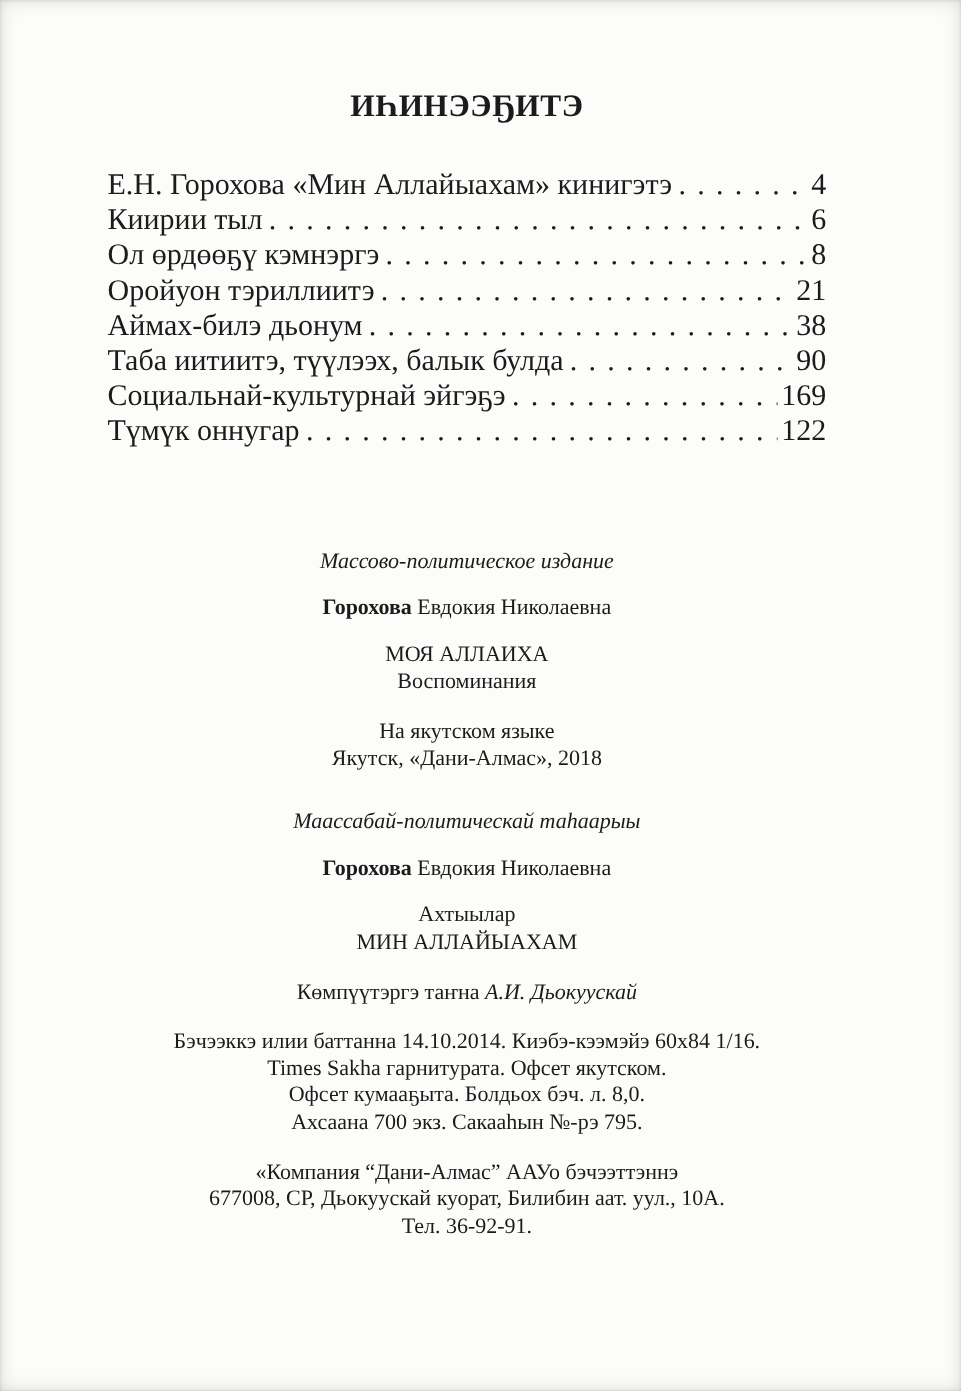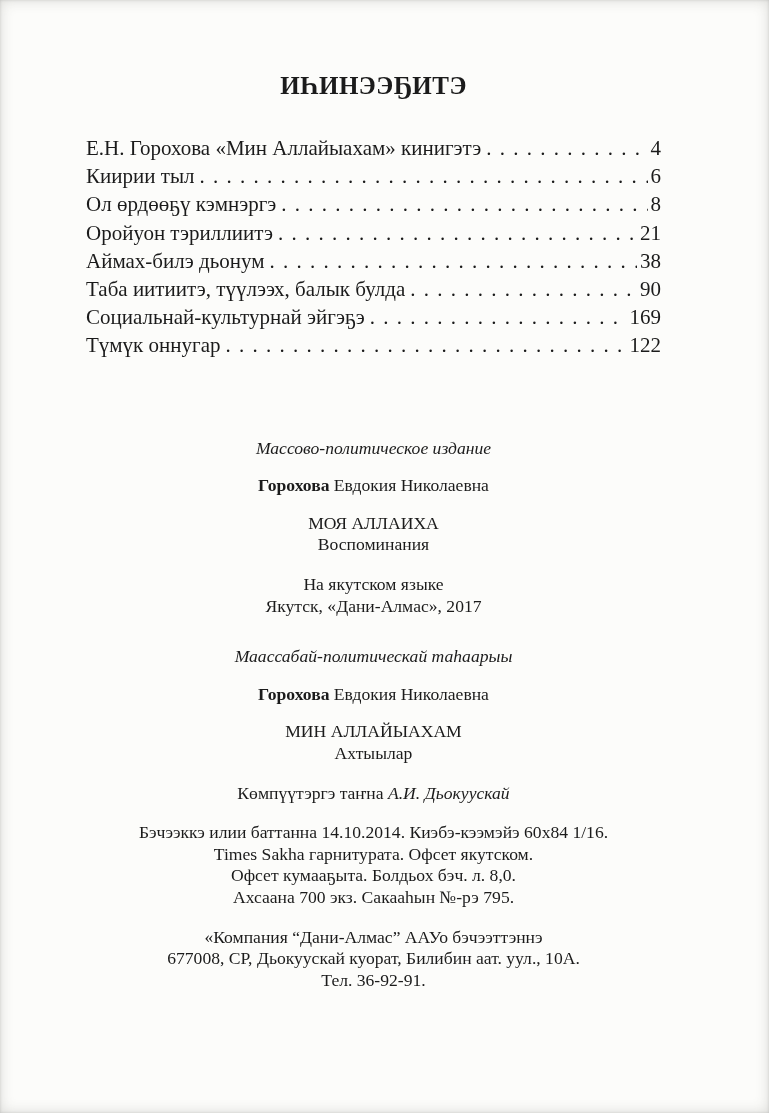--- a/index.html
+++ b/index.html
@@ -23,21 +23,21 @@
     padding: 72px 108px 0 86px;
   }
   .doc-title {
     text-align: center;
     font-size: 25px;
     font-weight: bold;
     letter-spacing: 0.5px;
     margin-bottom: 34px;
   }
   .toc {
-    font-size: 21px;
+    font-size: 24px;
   }
   .toc-row {
     display: flex;
     align-items: baseline;
     line-height: 28.2px;
     white-space: nowrap;
   }
   .toc-label { flex: 0 0 auto; }
   .toc-leader {
     flex: 1 1 auto;
@@ -133,31 +133,31 @@
     <div class="gap-s"></div>
 
     <p><span class="b">Горохова</span><span> Евдокия Николаевна</span></p>
     <div class="gap-s"></div>
 
     <p>МОЯ АЛЛАИХА</p>
     <p>Воспоминания</p>
     <div class="gap-m"></div>
 
     <p>На якутском языке</p>
-    <p>Якутск, «Дани-Алмас», 2017</p>
+    <p>Якутск, «Дани-Алмас», 2018</p>
     <div class="gap-l"></div>
 
     <p class="it">Маассабай-политическай таһаарыы</p>
     <div class="gap-s"></div>
 
     <p><span class="b">Горохова</span><span> Евдокия Николаевна</span></p>
     <div class="gap-s"></div>
 
+    <p>Ахтыылар</p>
     <p>МИН АЛЛАЙЫАХАМ</p>
-    <p>Ахтыылар</p>
     <div class="gap-m"></div>
 
     <p><span>Көмпүүтэргэ таҥна </span><span class="it">А.И. Дьокуускай</span></p>
     <div class="gap-m"></div>
 
     <p>Бэчээккэ илии баттанна 14.10.2014. Киэбэ-кээмэйэ 60х84 1/16.</p>
     <p>Times Sakha гарнитурата. Офсет якутском.</p>
     <p>Офсет кумааҕыта. Болдьох бэч. л. 8,0.</p>
     <p>Ахсаана 700 экз. Сакааһын №-рэ 795.</p>
     <div class="gap-m"></div>

